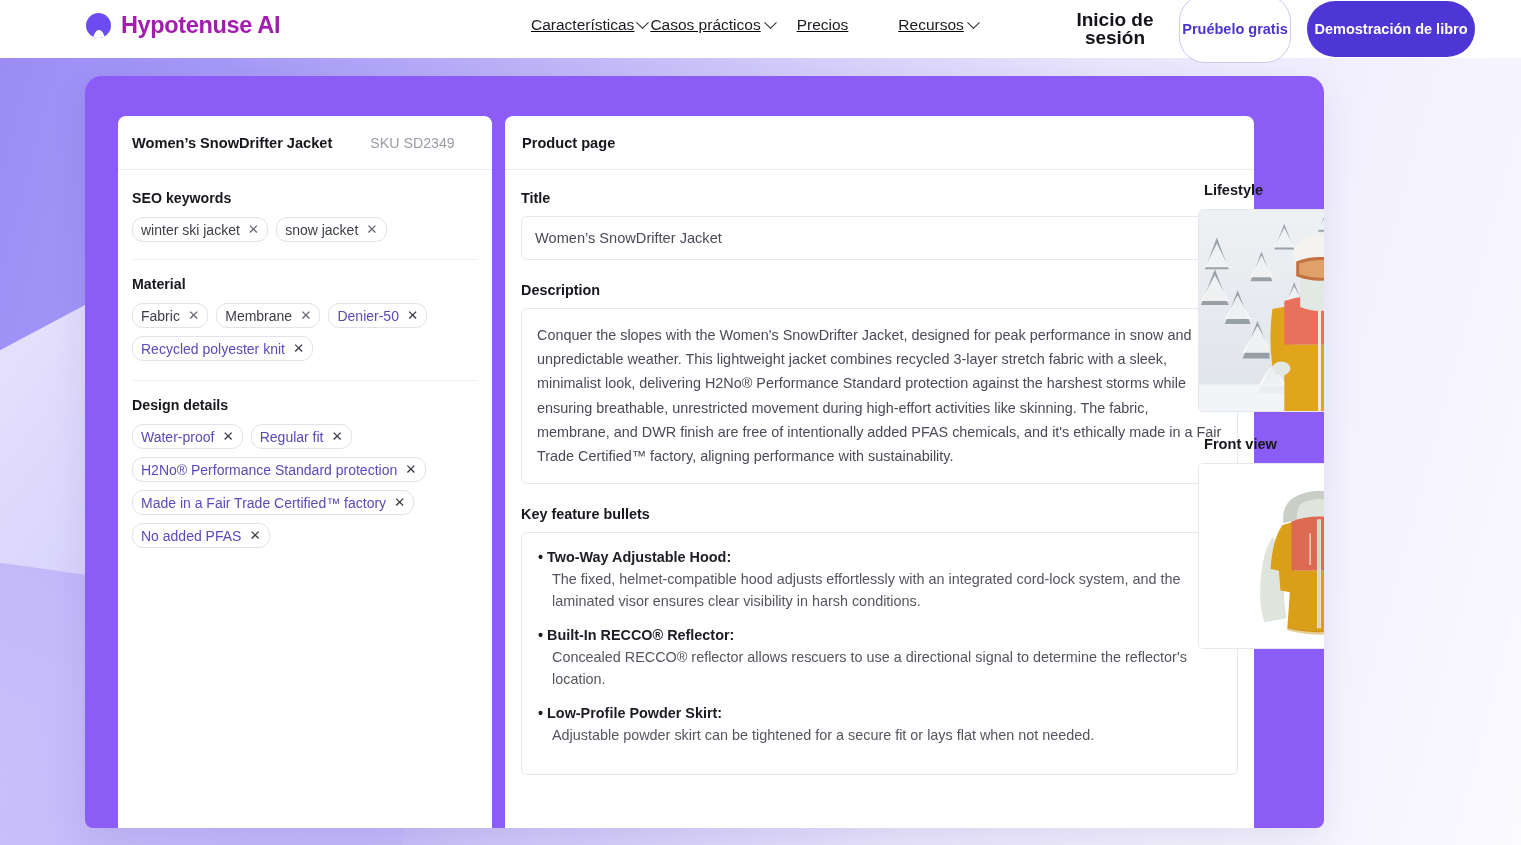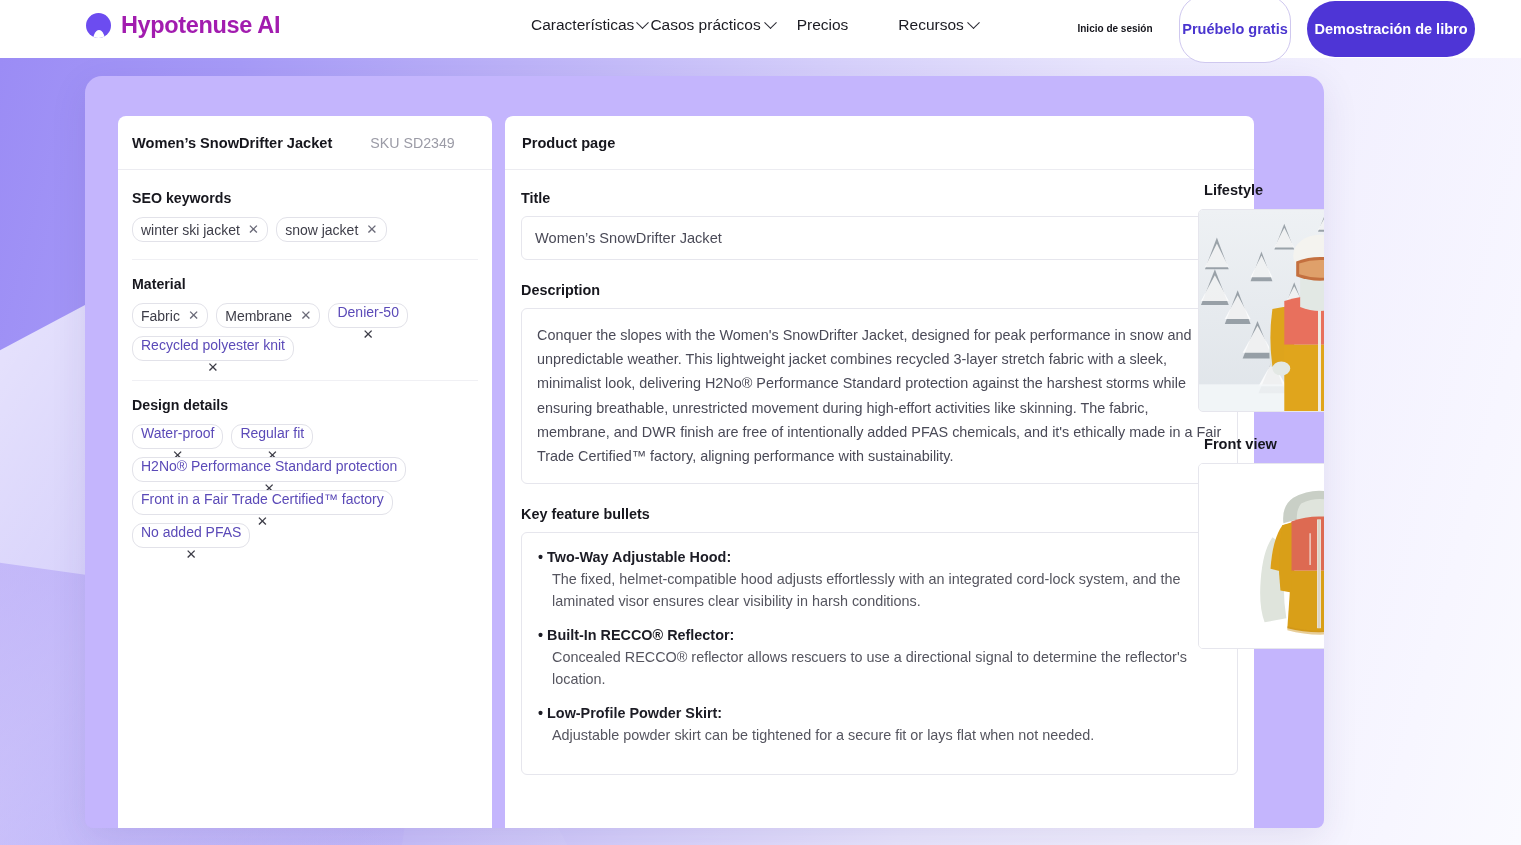--- a/index.html
+++ b/index.html
@@ -81,21 +81,21 @@
     font-weight: bold;
     color: #a21caf;
     letter-spacing: -0.35px;
     white-space: nowrap;
   }
 
   .nav-links {
     position: absolute;
     left: 531px; top: 0;
     height: 50px;
-    display: flex; align-items: center;
+    display: flex; align-items: center; text-decoration: underline;
   }
   .nav-item {
     position: relative;
     display: flex; align-items: center; gap: 5px;
     font-size: 15.5px;
     color: #1b1b22;
     white-space: nowrap;
     cursor: pointer;
   }
   .nav-gap-a { margin-right: 3px; }
@@ -112,21 +112,21 @@
 
   .nav-right {
     position: absolute;
     right: 46px; top: 0;
     height: 58px;
     display: flex; align-items: center; gap: 0;
   }
   .login-link {
     width: 96px;
     text-align: center;
-    font-size: 10px;
+    font-size: 19px;
     font-weight: bold;
     color: #13131a;
     line-height: 18px;
     cursor: pointer;
     margin-right: 16px;
   }
   .btn-outline {
     width: 112px; height: 68px;
     border: 1.4px solid #cfc8ef;
     border-radius: 26px;
@@ -148,21 +148,21 @@
     line-height: 18px;
     display: flex; align-items: center; justify-content: center;
     cursor: pointer;
   }
 
   
   .app-card {
     position: absolute;
     left: 85px; top: 76px;
     width: 1239px; height: 752px;
-    background: #c4b5fd;
+    background: #8b5cf6;
     border-radius: 17px 17px 8px 8px;
     box-shadow: 0 10px 36px rgba(60,40,130,0.10);
     overflow: hidden;
     z-index: 20;
   }
 
   
   .left-panel {
     position: absolute;
     left: 33px; top: 40px;
@@ -199,21 +199,21 @@
     height: 25px;
     padding: 0 8px;
     border: 1px solid #e2e2e9;
     border-radius: 11px;
     background: #ffffff;
     font-size: 14px;
     color: #3d3d48;
     white-space: nowrap;
     cursor: pointer;
   }
-  .chip.accent { color: #5b4ab8; flex-direction: column; }
+  .chip.accent { color: #5b4ab8; }
   .chip .x {
     font-size: 13.5px;
     color: #6a6a78;
     line-height: 1;
   }
   .chip.accent .x { color: #3b3b46; }
   .divider {
     height: 1px;
     background: #f0f0f4;
     margin: 17px 0 16px 0;
@@ -413,21 +413,21 @@
             </div>
             <div class="chip accent">
               <span>Regular fit</span>
               <span class="x">✕</span>
             </div>
             <div class="chip accent">
               <span>H2No® Performance Standard protection</span>
               <span class="x">✕</span>
             </div>
             <div class="chip accent">
-              <span>Front in a Fair Trade Certified™ factory</span>
+              <span>Made in a Fair Trade Certified™ factory</span>
               <span class="x">✕</span>
             </div>
             <div class="chip accent">
               <span>No added PFAS</span>
               <span class="x">✕</span>
             </div>
           </div>
         </div>
 
       </div>

